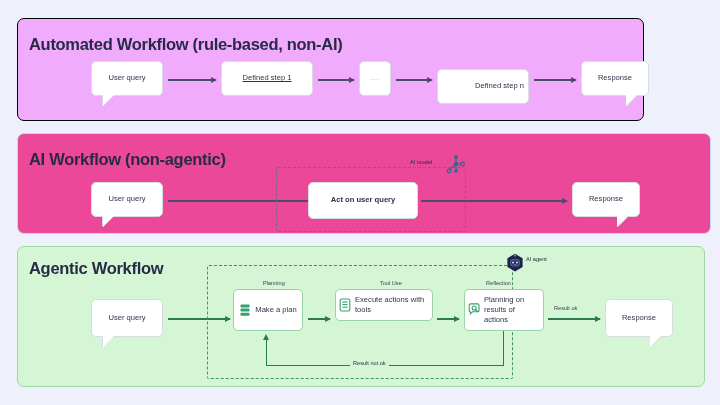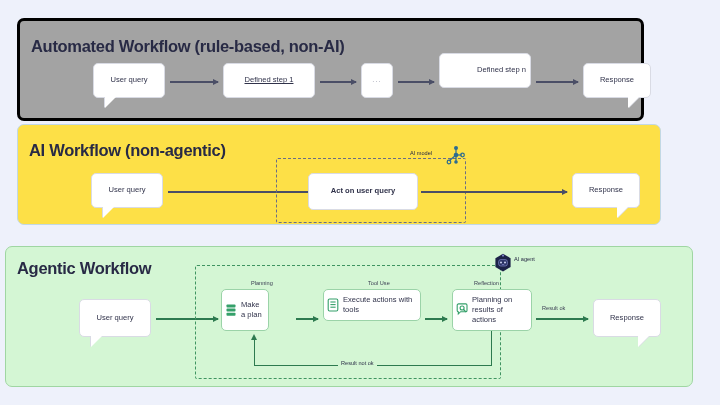--- a/index.html
+++ b/index.html
@@ -21,30 +21,30 @@
   }
 
   
   .panel {
     position: absolute;
     border-radius: 7px;
     box-sizing: border-box;
   }
   .panel-1 {
     left: 17px; top: 18px; width: 627px; height: 103px;
-    background: #a3a3a3;
-    border: 3px solid #000000;
+    background: #f0abfc;
+    border: 1px solid #000000;
   }
   .panel-2 {
-    left: 17px; top: 124px; width: 644px; height: 101px;
-    background: #fde047;
+    left: 17px; top: 133px; width: 694px; height: 101px;
+    background: #ec4899;
     border: 1px solid #c2d8e4;
   }
   .panel-3 {
-    left: 5px; top: 246px; width: 688px; height: 141px;
+    left: 17px; top: 246px; width: 688px; height: 141px;
     background: #d4f6d4;
     border: 1px solid #9fd6a2;
   }
   .panel-title {
     position: absolute;
     left: 11px;
     font-size: 16.5px;
     font-weight: bold;
     color: #282a45;
     letter-spacing: -0.3px;
@@ -198,21 +198,21 @@
     <div class="node" style="left:203px; top:42px; width:92px; height:35px;text-decoration:underline;">
       <span>Defined step 1</span>
     </div>
     <div class="arrow" style="left:300px; top:60px; width:36px;"></div>
 
     <div class="node" style="left:341px; top:42px; width:32px; height:35px; color:#9a9cad; letter-spacing:1px;">
       <span>...</span>
     </div>
     <div class="arrow" style="left:378px; top:60px; width:36px;"></div>
 
-    <div class="node" style="left:419px; top:32px; width:92px; height:35px;padding-left:36px;">
+    <div class="node" style="left:419px; top:50px; width:92px; height:35px;padding-left:36px;">
       <span>Defined step n</span>
     </div>
     <div class="arrow" style="left:516px; top:60px; width:42px;"></div>
 
     <div class="node bubble-right" style="left:563px; top:42px; width:68px; height:35px;">
       <span>Response</span>
     </div>
   </div>
 
   <div class="panel panel-2">
@@ -256,21 +256,21 @@
     <div class="panel-title">Agentic Workflow</div>
 
     <div class="node bubble-left" style="left:73px; top:52px; width:72px; height:38px;">
       <span>User query</span>
     </div>
     <div class="arrow green" style="left:150px; top:71px; width:62px;"></div>
 
     <div class="dashed green" style="left:189px; top:18px; width:306px; height:114px;"></div>
 
     <div class="minilabel" style="left:245px; top:33px;">Planning</div>
-    <div class="node green" style="left:215px; top:42px; width:48px; height:42px;">
+    <div class="node green" style="left:215px; top:42px; width:70px; height:42px;">
       <span class="node-inner">
         <span class="node-icon">
           <svg width="12" height="14" viewBox="0 0 12 14">
             <rect x="1.5" y="1.5" width="9" height="3" rx="0.8" fill="#35a06a"></rect>
             <rect x="1.5" y="5.6" width="9" height="3" rx="0.8" fill="#35a06a"></rect>
             <rect x="1.5" y="9.7" width="9" height="3" rx="0.8" fill="#35a06a"></rect>
           </svg>
         </span>
         <span class="node-text">Make a plan</span>
       </span>

